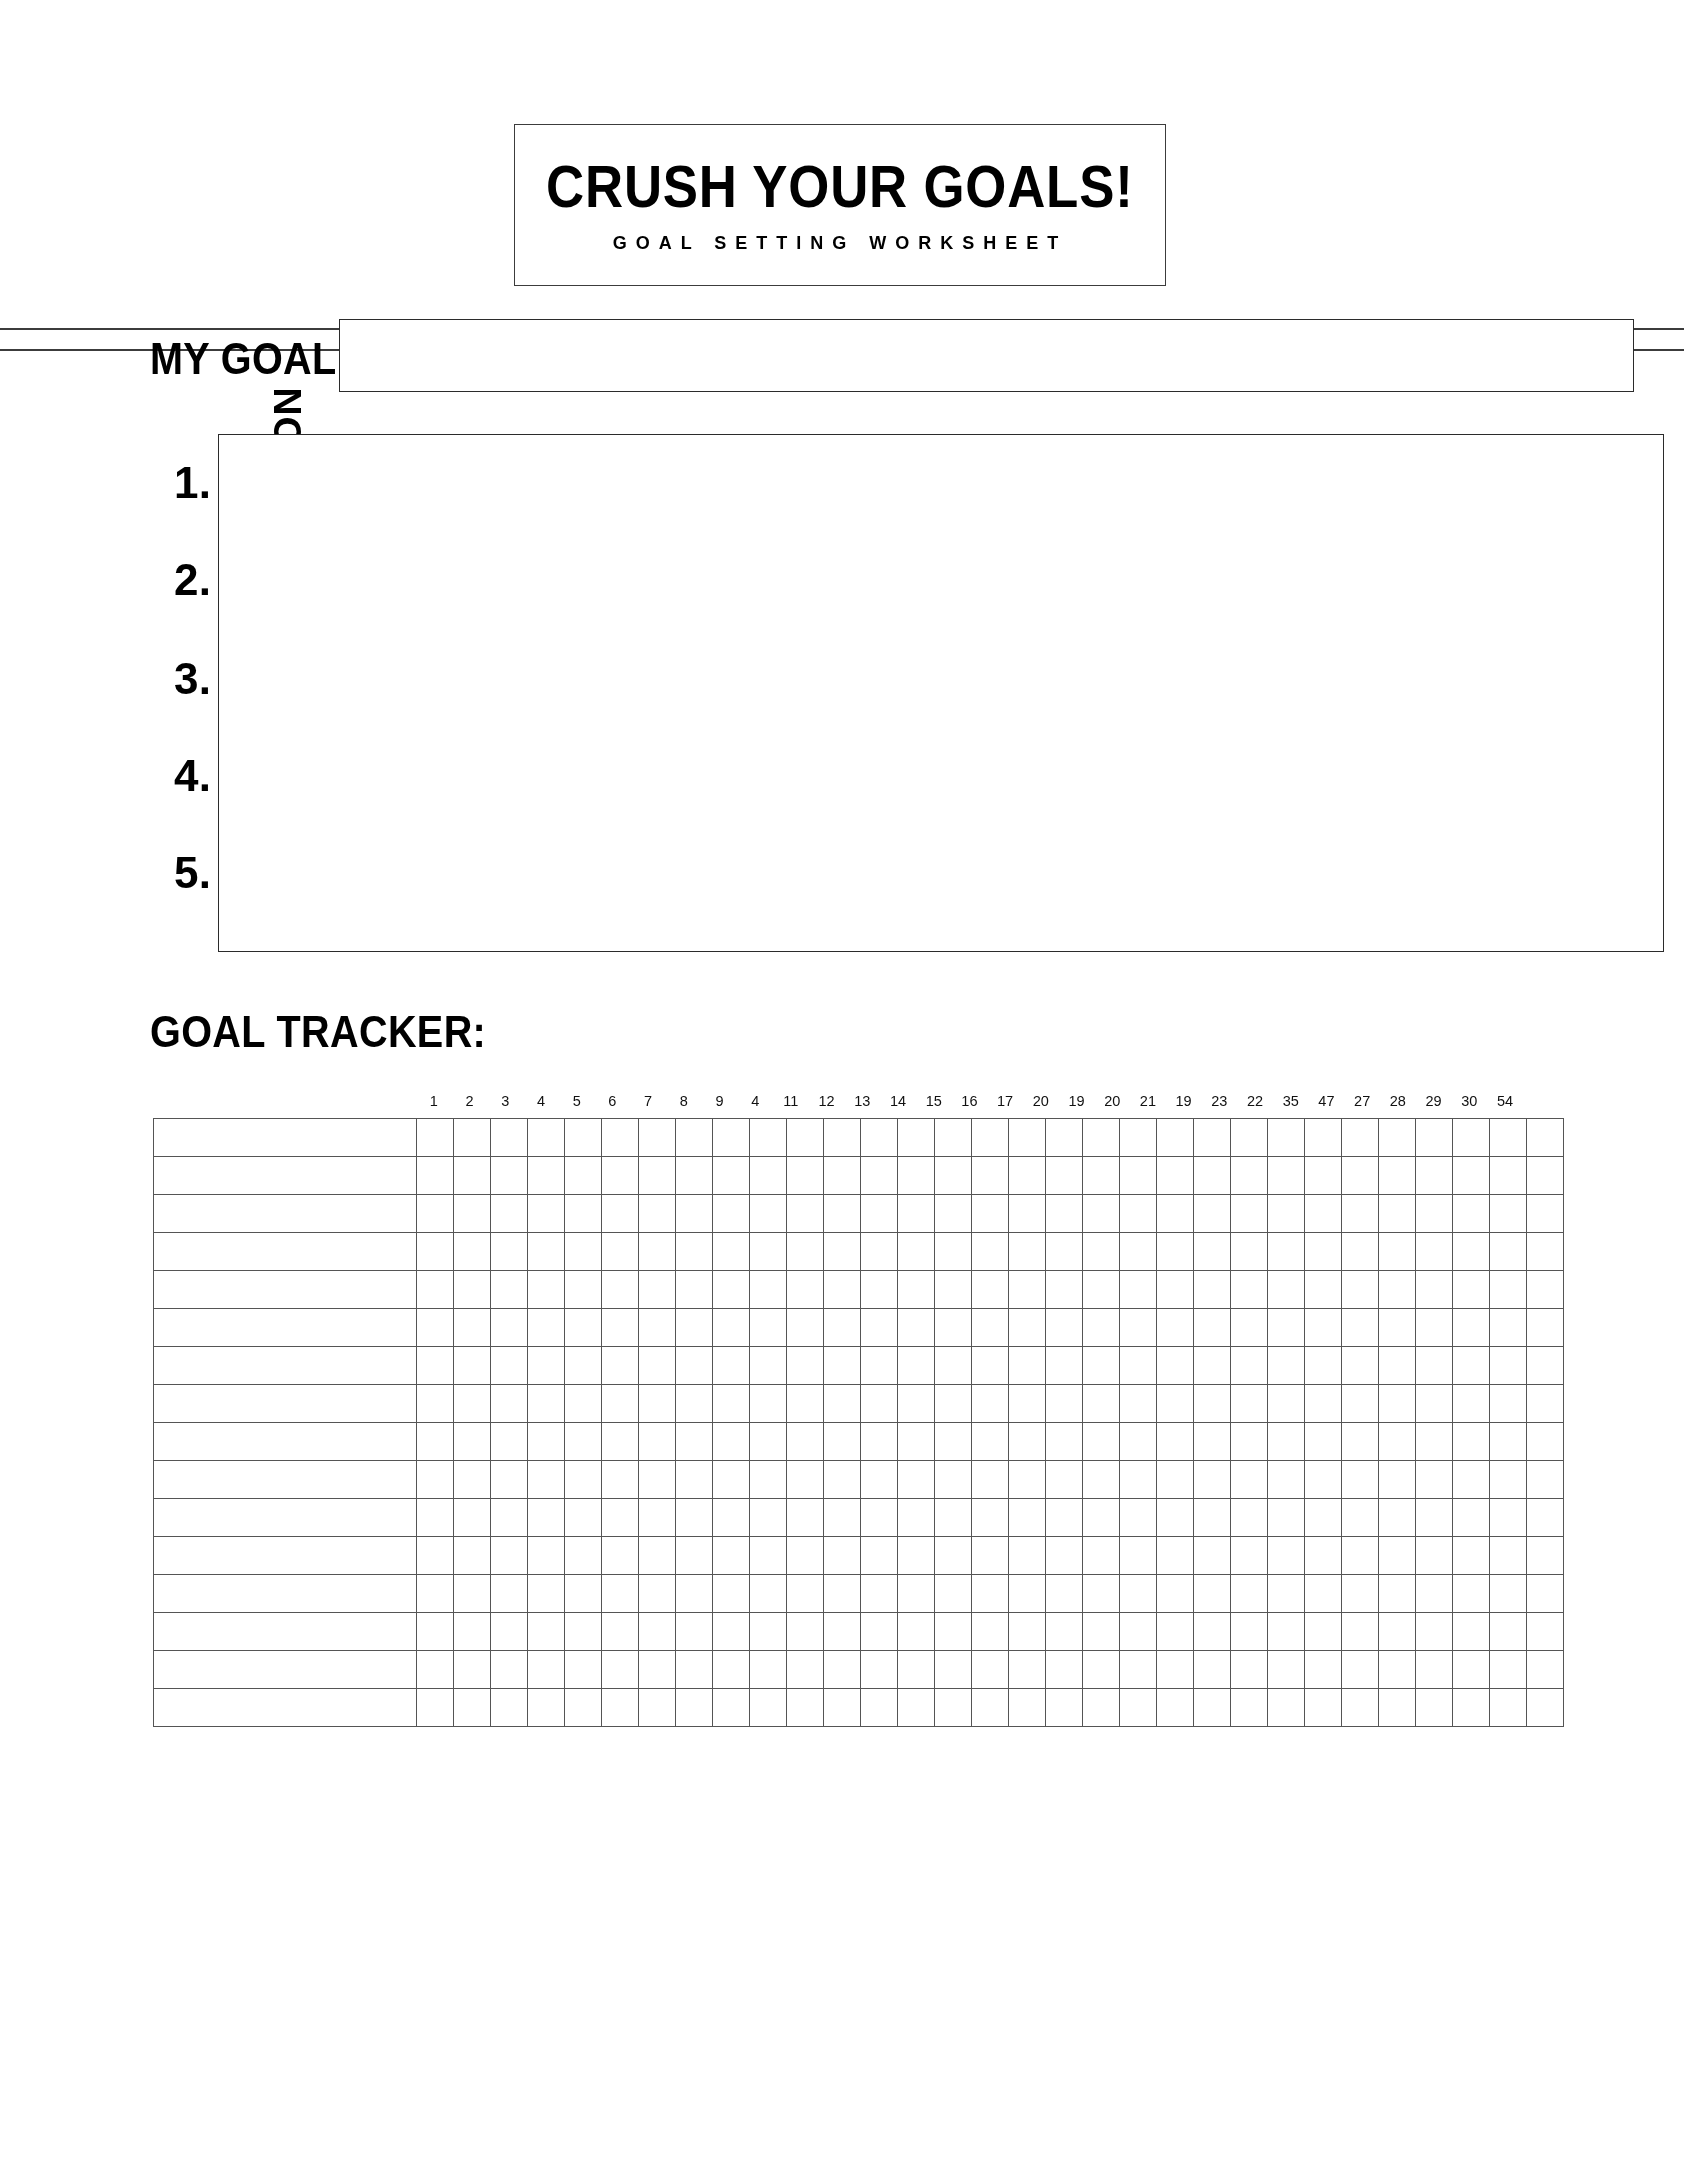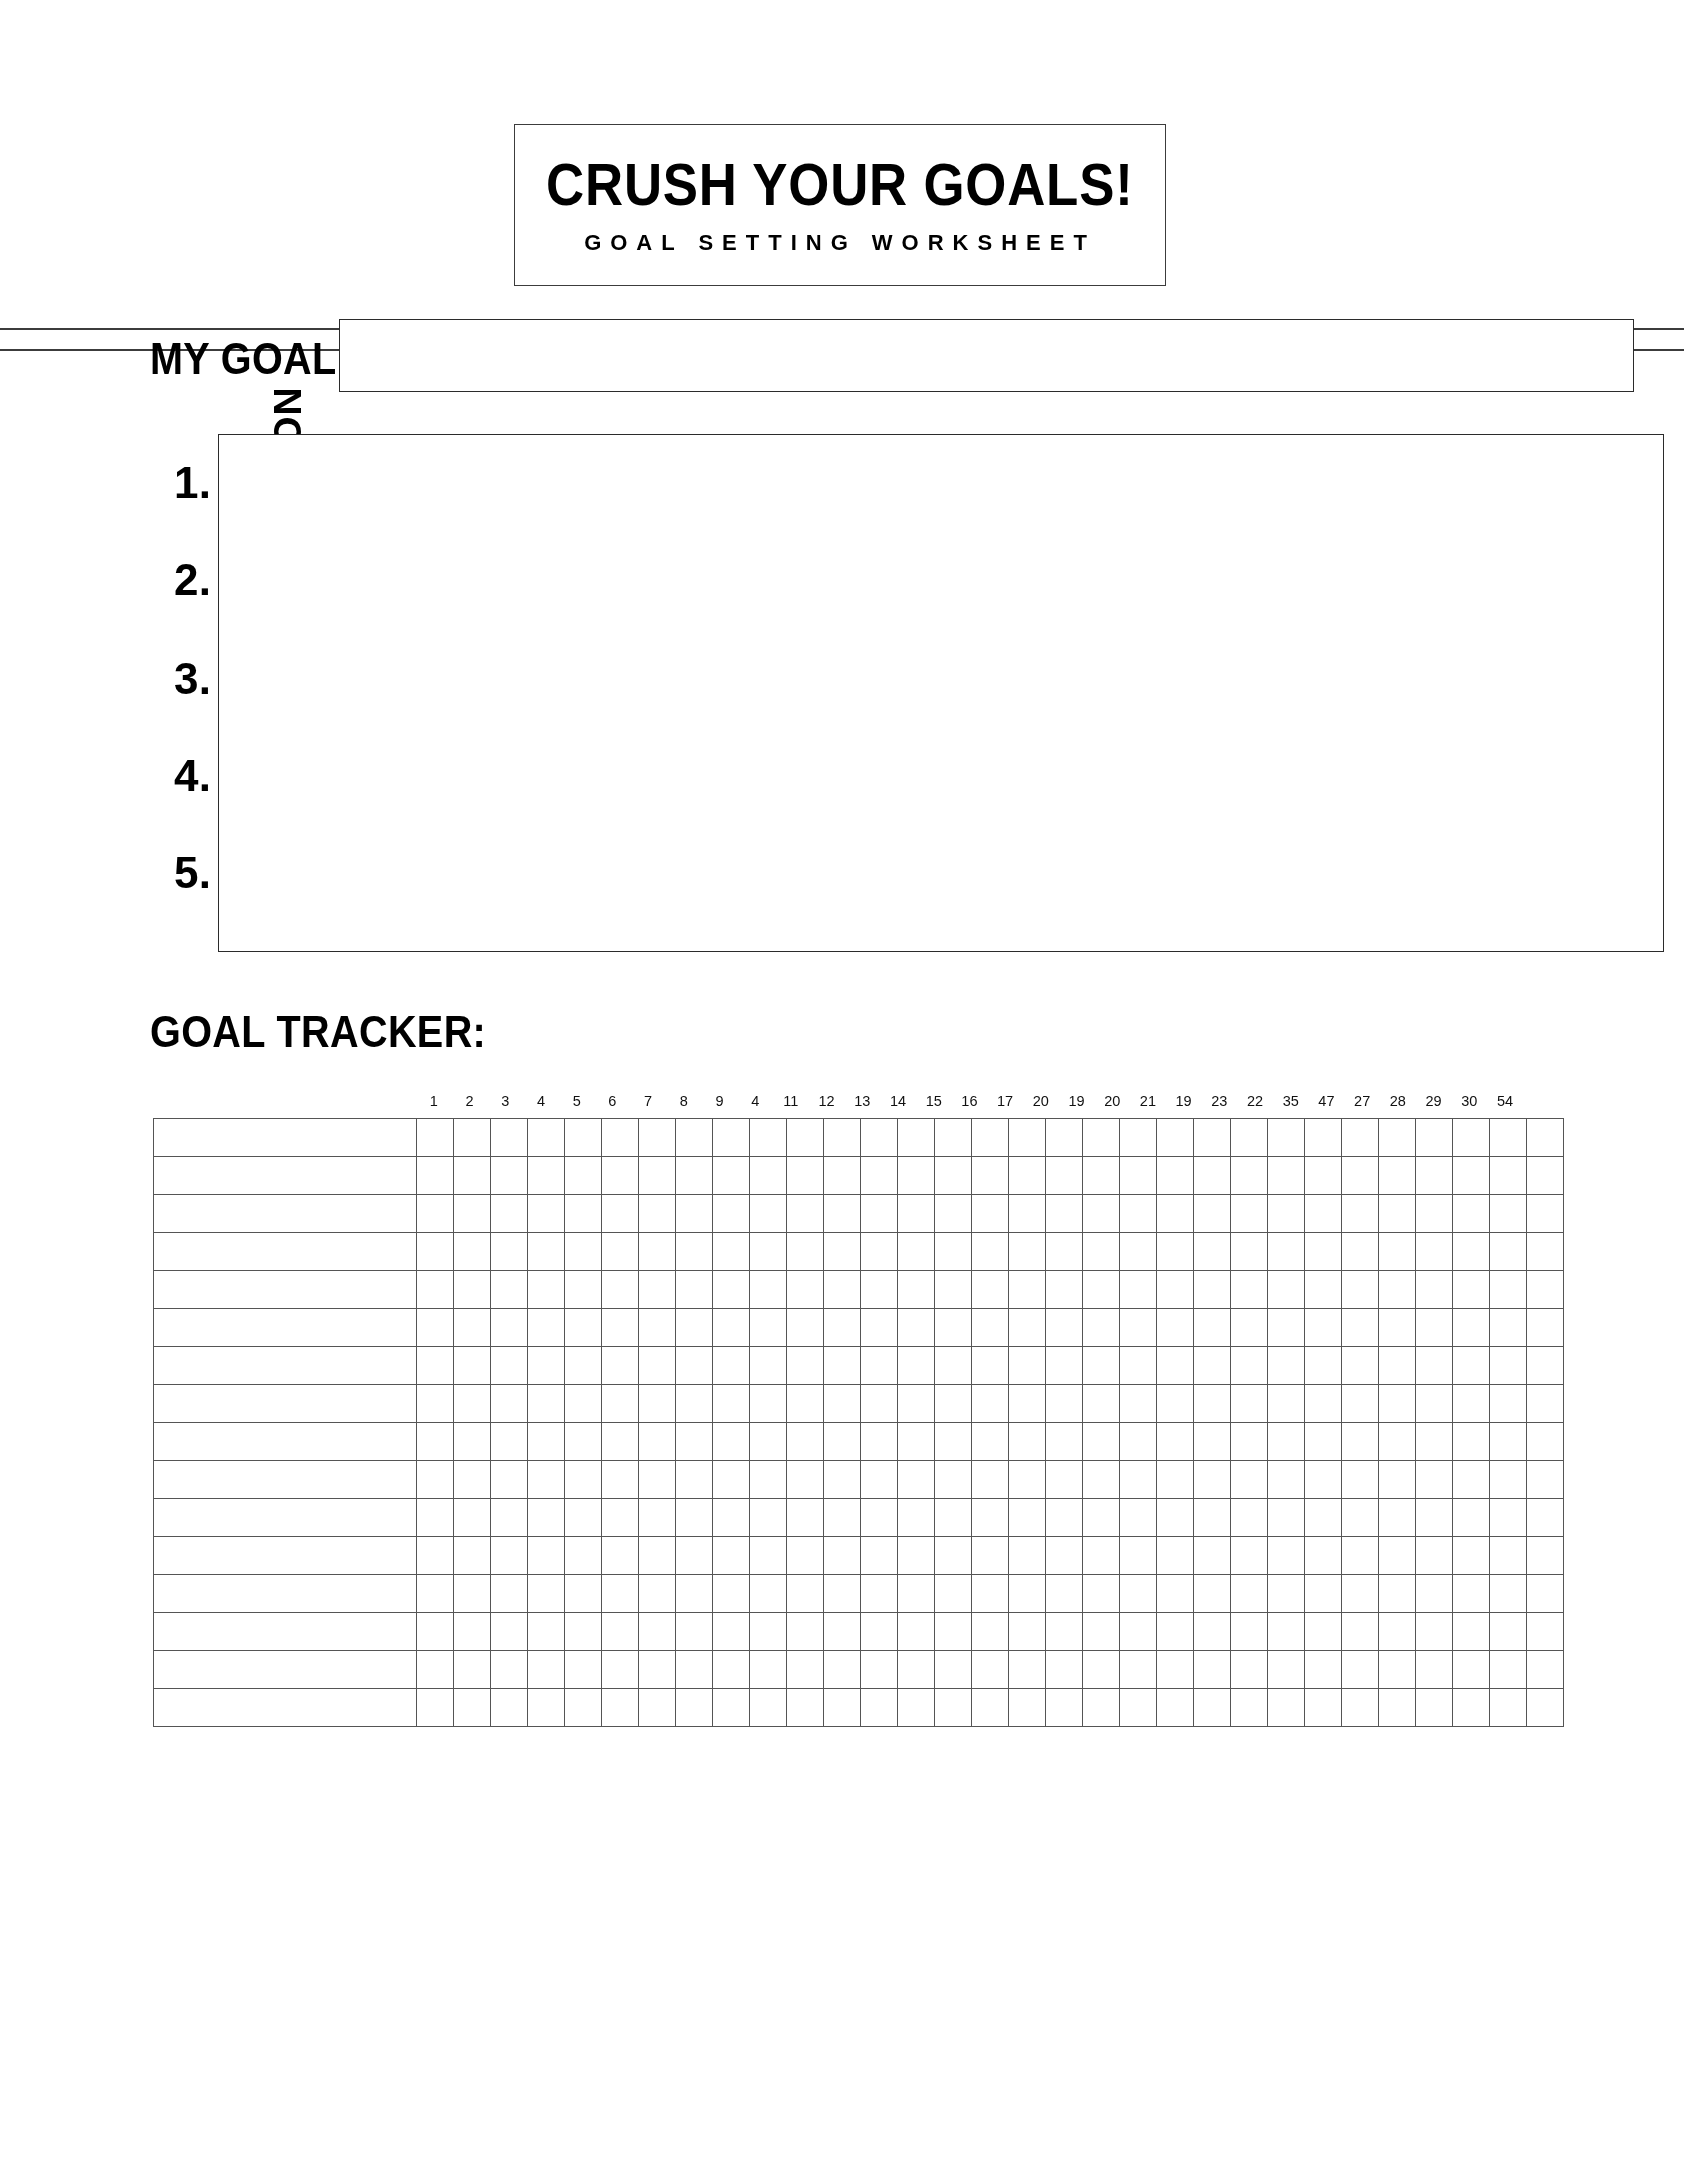--- a/index.html
+++ b/index.html
@@ -54,21 +54,21 @@
     font-weight: bold;
     font-size: 60px;
     letter-spacing: 0.9px;
     line-height: 1.02;
     transform: scaleX(0.88);
     white-space: nowrap;
   }
   .title-sub {
     font-family: "Liberation Sans", sans-serif;
     font-weight: bold;
-    font-size: 22px;
+    font-size: 18px;
     letter-spacing: 9px;
     margin-top: 15.3px;
     white-space: nowrap;
   }
 
   
   .goal-row {
     position: absolute;
     left: 150px;
     top: 319px;

